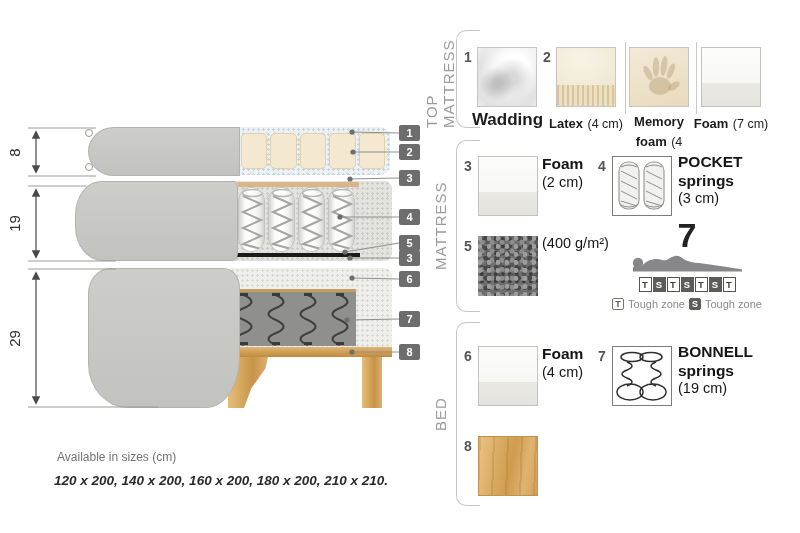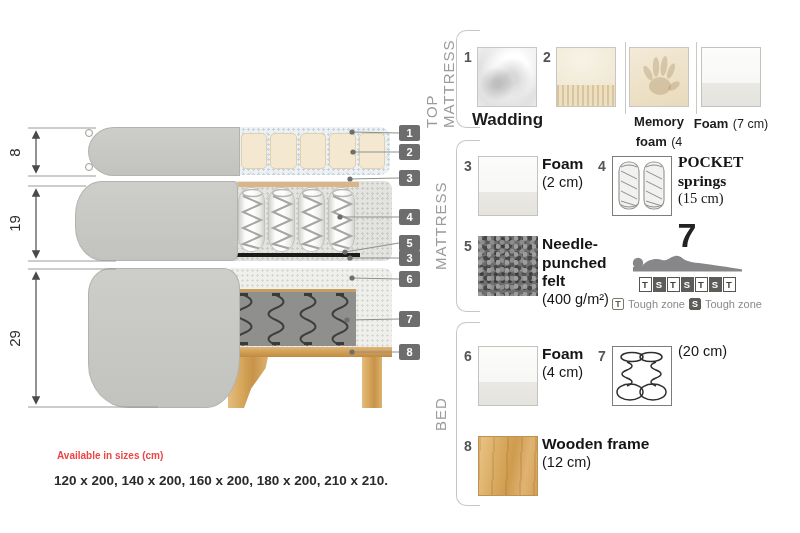--- a/index.html
+++ b/index.html
@@ -81,21 +81,21 @@
            background:#fff;color:#45453f;font-size:9.5px;font-weight:bold;
            display:flex;align-items:center;justify-content:center;}
   .z-block.s{background:#5c5c58;color:#fff;border-color:#5c5c58;}
   .z-legend{display:flex;justify-content:center;align-items:center;gap:4px;margin-top:6px;
             font-size:11px;color:#8a8a88;}
   .z-key{display:inline-flex;width:12px;height:12px;border:1.5px solid #78786e;box-sizing:border-box;
          align-items:center;justify-content:center;font-size:9px;font-weight:bold;color:#5c5c58;border-radius:2px;background:#fff;}
   .z-key.s{background:#5c5c58;color:#fff;border-color:#5c5c58;}
 
   
-  .f-title{position:absolute;font-size:10px;color:#ef4444;font-weight:bold;}
+  .f-title{position:absolute;font-size:12px;color:#737373;}
   .f-sizes{position:absolute;font-size:13.5px;font-weight:bold;color:#2b2b2b;}
 </style>
 </head>
 <body>
 
 <div class="stage">
 
   <div class="abs" style="left:0;top:0;width:430px;height:533px;">
 
     <div class="abs speck-blue" style="left:236px;top:127px;width:154px;height:48px;border-radius:4px 10px 10px 4px;"></div>
@@ -229,20 +229,24 @@
   <div class="vtitle" style="left:430px;top:30px;height:98px;width:20px;">TOP MATTRESS</div>
 
   <span class="num" style="left:464px;top:49px;">1</span>
   <div class="thumb t-light th-wad" style="left:477px;top:47px;"></div>
   <div class="cap cap-wadding" style="left:450px;top:110px;width:115px;">
     <span class="nm">Wadding</span>
   </div>
 
   <span class="num" style="left:543px;top:49px;">2</span>
   <div class="thumb t-light th-latex" style="left:556px;top:47px;"></div>
+  <div class="cap" style="left:526px;top:113px;width:120px;">
+    <span class="nm">Latex</span>
+    <span class="sz">(4 cm)</span>
+  </div>
 
   <div class="vline" style="left:625px;top:42px;height:72px;"></div>
 
   <div class="thumb t-light th-mem" style="left:629px;top:47px;">
     <svg width="58" height="58" viewBox="0 0 58 58">
       <g fill="rgba(155,125,80,0.30)">
         <ellipse cx="30" cy="38" rx="11" ry="9"></ellipse>
         <ellipse cx="18" cy="25" rx="3.2" ry="8" transform="rotate(-28 18 25)"></ellipse>
         <ellipse cx="26" cy="19" rx="3.2" ry="10"></ellipse>
         <ellipse cx="34" cy="18" rx="3.2" ry="10" transform="rotate(8 34 18)"></ellipse>
@@ -281,29 +285,28 @@
         <rect x="6" y="5" width="20" height="47" rx="9"></rect>
         <rect x="31" y="5" width="20" height="47" rx="9"></rect>
       </g>
       <g fill="none" stroke="#8e8e8c" stroke-width="1">
         <path d="M8 14 L24 22 M8 24 L24 32 M8 34 L24 42 M8 44 L24 49"></path>
         <path d="M33 14 L49 22 M33 24 L49 32 M33 34 L49 42 M33 44 L49 49"></path>
         <path d="M8 10 Q16 6 24 10 M8 48 Q16 52 24 48 M33 10 Q41 6 49 10 M33 48 Q41 52 49 48"></path>
       </g>
     </svg>
   </div>
-  <div class="side" style="left:678px;top:153px;width:84px;font-family:Liberation Serif, serif;">
+  <div class="side" style="left:678px;top:153px;width:84px;">
     <span class="nm">POCKET springs</span>
-    <span class="sz">(15 cm)</span>
+    <span class="sz">(3 cm)</span>
   </div>
 
   <span class="num" style="left:464px;top:238px;">5</span>
   <div class="thumb th-felt" style="left:478px;top:236px;"></div>
   <div class="side" style="left:542px;top:235px;width:90px;">
-    <span class="nm">Needle-punched felt</span>
     <span class="sz">(400 g/m²)</span>
   </div>
 
   <div class="zones" style="left:602px;top:221px;">
     <div class="z-head">
       <span class="z-count">7</span>
     </div>
     <svg width="118" height="20" viewBox="0 0 118 20" style="margin-top:2px;">
       <g fill="#87878a">
         <circle cx="10" cy="11" r="5.2"></circle>
@@ -344,26 +347,23 @@
         <ellipse cx="19" cy="10" rx="11" ry="4.5"></ellipse>
         <ellipse cx="38" cy="10" rx="11" ry="4.5"></ellipse>
         <path d="M14 15 q10 4 0 8 q-10 4 0 8 q10 4 0 8"></path>
         <path d="M43 15 q-10 4 0 8 q10 4 0 8 q-10 4 0 8"></path>
         <ellipse cx="17" cy="45" rx="13" ry="8"></ellipse>
         <ellipse cx="40" cy="45" rx="13" ry="8"></ellipse>
       </g>
     </svg>
   </div>
   <div class="side" style="left:678px;top:343px;width:88px;">
-    <span class="sz">(20 cm)</span>
+    <span class="nm">BONNELL springs</span>
+    <span class="sz">(19 cm)</span>
   </div>
 
   <span class="num" style="left:464px;top:438px;">8</span>
   <div class="thumb th-wood" style="left:478px;top:436px;"></div>
-  <div class="side" style="left:542px;top:435px;width:150px;">
-    <span class="nm">Wooden frame</span>
-    <span class="sz">(12 cm)</span>
-  </div>
 
   <div class="f-title" style="left:57px;top:450px;">Available in sizes (cm)</div>
-  <div class="f-sizes" style="left:54px;top:473px;">120 x 200, 140 x 200, 160 x 200, 180 x 200, 210 x 210.</div>
+  <div class="f-sizes" style="left:54px;top:473px;font-style:italic;">120 x 200, 140 x 200, 160 x 200, 180 x 200, 210 x 210.</div>
 
 </div>
 
 </body></html>

